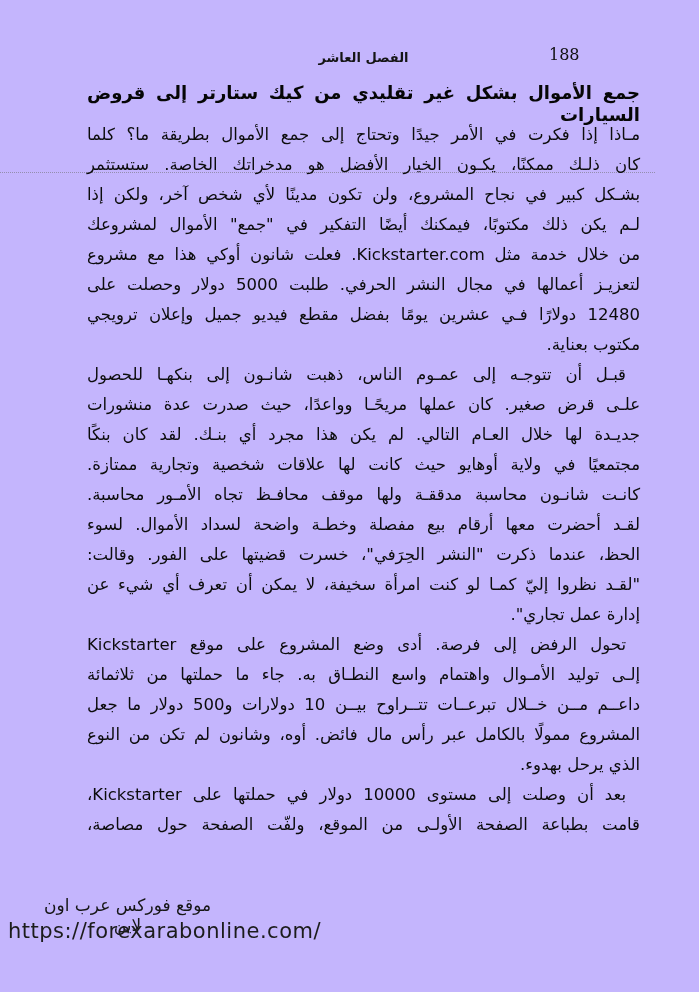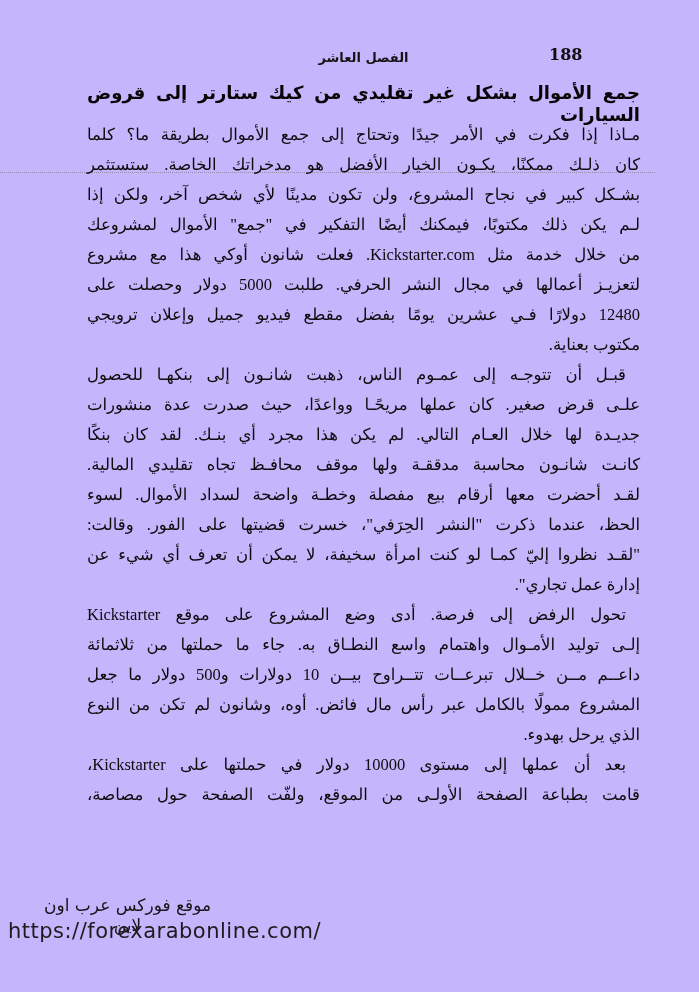--- a/index.html
+++ b/index.html
@@ -9,36 +9,36 @@
     font-family:"DejaVu Sans", sans-serif;
     color:#111;
   }
   .header-chapter {
     position:absolute; left:87px; top:50px; width:553px;
     text-align:center; font-size:13px; font-weight:bold; color:#151515;
   }
   .header-pagenum {
     position:absolute; left:549px; top:45px;
     font-family:"DejaVu Serif", serif;
-    font-size:16px; font-weight:bold; color:#101010;
+    font-size:16px; font-weight:normal; color:#101010;
   }
   .chapter-title {
     position:absolute; left:87px; top:82px; width:553px;
     direction:rtl; unicode-bidi:plaintext;
     font-size:18px; font-weight:bold; color:#060606;
     text-align:justify; text-align-last:justify;
     white-space:normal; line-height:22px;
   }
   .body-text {
     position:absolute; left:87px; top:120px; width:553px;
     direction:rtl; font-size:16.5px; color:#0c0c0c;
   }
   .body-text .line {
     height:30px; line-height:30px;
-    text-align:justify; text-align-last:justify;font-family:Liberation Serif, serif;
+    text-align:justify; text-align-last:justify;
   }
   .body-text .line.short { text-align:right; text-align-last:right; }
   .body-text .line.indent { padding-right:14px; }
   .scan-artifact-line {
     position:absolute; left:0; top:172px; width:655px; height:0;
     border-top:1px dotted rgba(110,110,110,0.55);
     pointer-events:none;
   }
   .footer-site {
     position:absolute; left:30px; top:895px; width:195px;
@@ -68,31 +68,32 @@
       <div class="line">كان ذلـك ممكنًا، يكـون الخيار الأفضل هو مدخراتك الخاصة. ستستثمر</div>
       <div class="line">بشـكل كبير في نجاح المشروع، ولن تكون مدينًا لأي شخص آخر، ولكن إذا</div>
       <div class="line">لـم يكن ذلك مكتوبًا، فيمكنك أيضًا التفكير في "جمع" الأموال لمشروعك</div>
       <div class="line">من خلال خدمة مثل Kickstarter.com. فعلت شانون أوكي هذا مع مشروع</div>
       <div class="line">لتعزيـز أعمالها في مجال النشر الحرفي. طلبت 5000 دولار وحصلت على</div>
       <div class="line">12480 دولارًا فـي عشرين يومًا بفضل مقطع فيديو جميل وإعلان ترويجي</div>
       <div class="line short">مكتوب بعناية.</div>
       <div class="line indent">قبـل أن تتوجـه إلى عمـوم الناس، ذهبت شانـون إلى بنكهـا للحصول</div>
       <div class="line">علـى قرض صغير. كان عملها مريحًـا وواعدًا، حيث صدرت عدة منشورات</div>
       <div class="line">جديـدة لها خلال العـام التالي. لم يكن هذا مجرد أي بنـك. لقد كان بنكًا</div>
-      <div class="line">كانـت شانـون محاسبة مدققـة ولها موقف محافـظ تجاه تقليدي المالية.</div>
+      <div class="line">مجتمعيًا في ولاية أوهايو حيث كانت لها علاقات شخصية وتجارية ممتازة.</div>
+      <div class="line">كانـت شانـون محاسبة مدققـة ولها موقف محافـظ تجاه الأمـور محاسبة.</div>
       <div class="line">لقـد أحضرت معها أرقام بيع مفصلة وخطـة واضحة لسداد الأموال. لسوء</div>
       <div class="line">الحظ، عندما ذكرت "النشر الحِرَفي"، خسرت قضيتها على الفور. وقالت:</div>
       <div class="line">"لقـد نظروا إليّ كمـا لو كنت امرأة سخيفة، لا يمكن أن تعرف أي شيء عن</div>
       <div class="line short">إدارة عمل تجاري".</div>
       <div class="line indent">تحول الرفض إلى فرصة. أدى وضع المشروع على موقع Kickstarter</div>
       <div class="line">إلـى توليد الأمـوال واهتمام واسع النطـاق به. جاء ما حملتها من ثلاثمائة</div>
       <div class="line">داعــم مــن خــلال تبرعــات تتــراوح بيــن 10 دولارات و500 دولار ما جعل</div>
       <div class="line">المشروع ممولًا بالكامل عبر رأس مال فائض. أوه، وشانون لم تكن من النوع</div>
       <div class="line short">الذي يرحل بهدوء.</div>
-      <div class="line indent">بعد أن عملها إلى مستوى 10000 دولار في حملتها على Kickstarter،</div>
+      <div class="line indent">بعد أن وصلت إلى مستوى 10000 دولار في حملتها على Kickstarter،</div>
       <div class="line">قامت بطباعة الصفحة الأولـى من الموقع، ولفّت الصفحة حول مصاصة،</div>
     </div>
 
   <div class="footer-site">موقع فوركس عرب اون لاين</div>
 
   <div class="footer-url">https://forexarabonline.com/</div>
 
 </div>
 
 </body></html>

